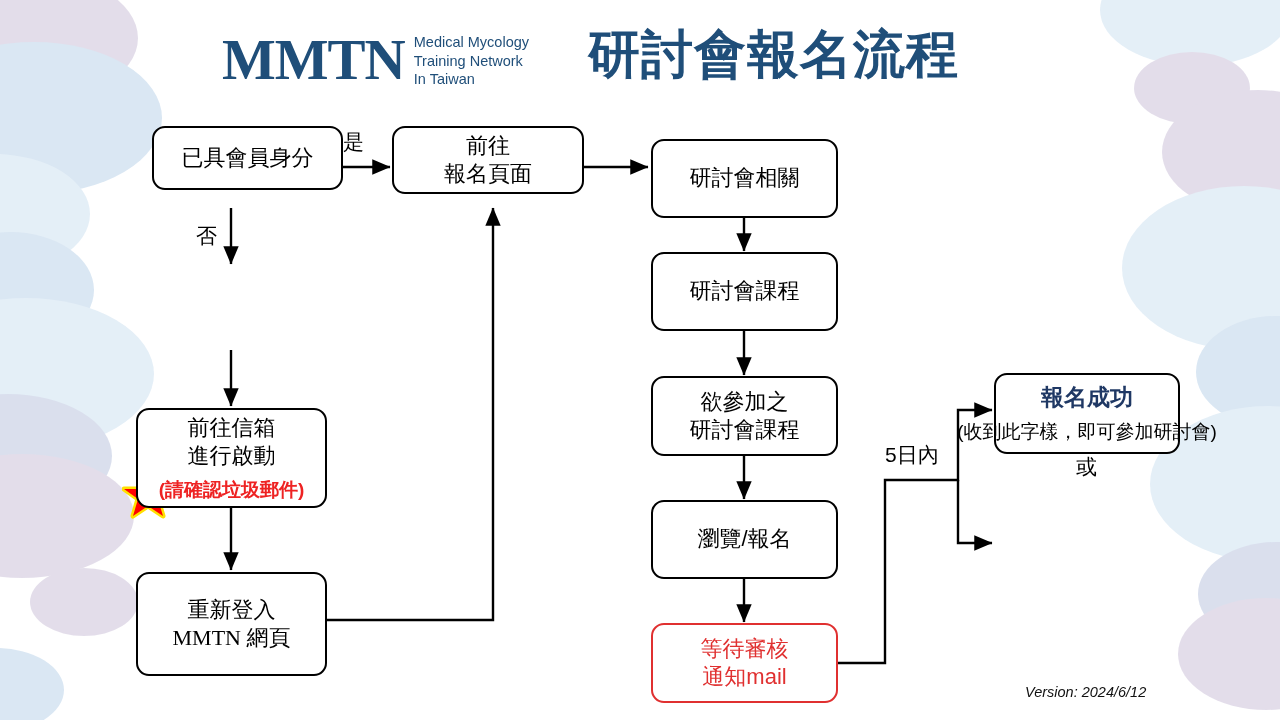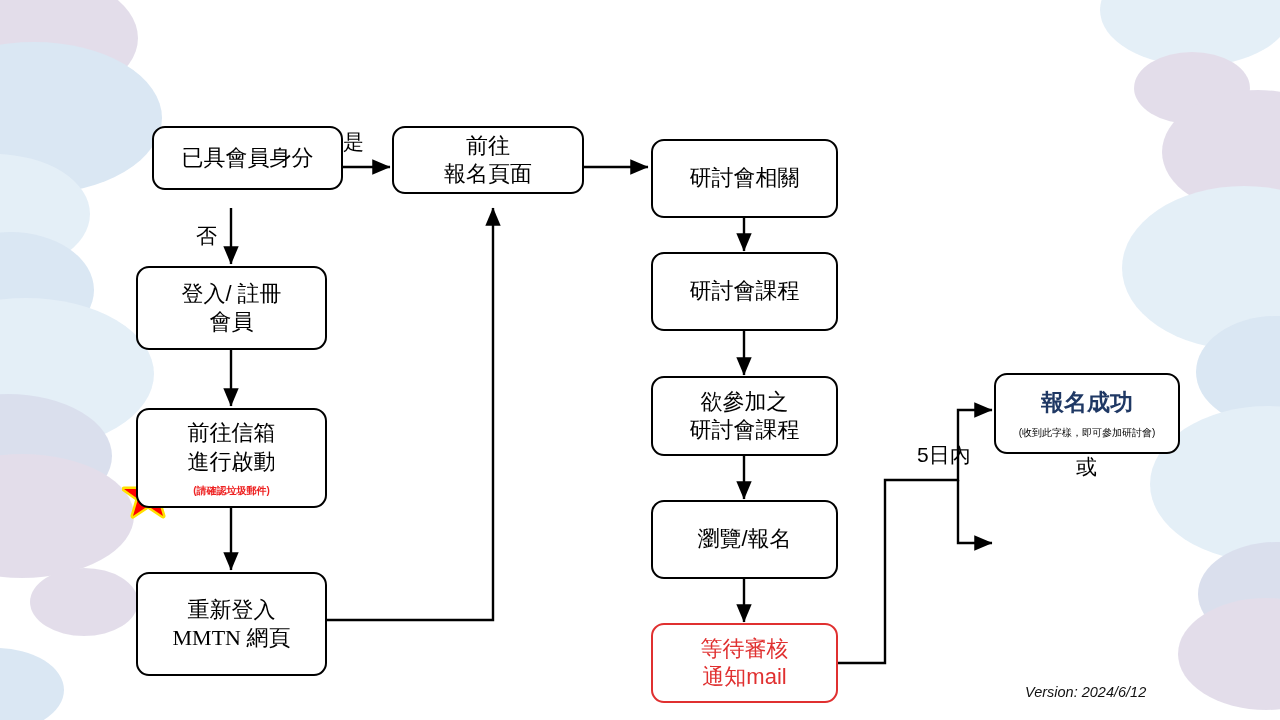--- a/index.html
+++ b/index.html
@@ -78,21 +78,21 @@
     justify-content: center;
     text-align: center;
     color: #000000;
     font-size: 22px;
     line-height: 1.28;
     font-family: "Liberation Sans", "DejaVu Sans", sans-serif;
   }
   .node .line { display: block; white-space: nowrap; }
   .node .note {
     display: block;
-    font-size: 10px;
+    font-size: 19px;
     line-height: 1.2;
     white-space: nowrap;
     margin-top: 9px;
   }
   .node.red {
     border-color: #e03030;
     color: #e03030;
   }
   .node.navy-title .line.hl {
     color: #1f3864;
@@ -154,20 +154,31 @@
       <ellipse cx="1192" cy="88" rx="58" ry="36" fill="#cdc3da"></ellipse>
       <ellipse cx="1258" cy="152" rx="96" ry="62" fill="#cdc3da"></ellipse>
       <ellipse cx="1244" cy="268" rx="122" ry="82" fill="#cfe2f1"></ellipse>
       <ellipse cx="1276" cy="372" rx="80" ry="56" fill="#bcd4ea"></ellipse>
       <ellipse cx="1268" cy="484" rx="118" ry="78" fill="#cfe2f1"></ellipse>
       <ellipse cx="1276" cy="594" rx="78" ry="52" fill="#bcc6e0"></ellipse>
       <ellipse cx="1266" cy="654" rx="88" ry="56" fill="#cdc3da"></ellipse>
     </g>
   </svg>
 
+  <div id="header">
+    <div id="logo-block">
+      <div id="logo-mark">MMTN</div>
+      <div id="logo-sub">
+        <div>Medical Mycology</div>
+        <div>Training Network</div>
+        <div>In Taiwan</div>
+      </div>
+    </div>
+    <div id="main-title">研討會報名流程</div>
+  </div>
 
   <svg id="wires" viewBox="0 0 1280 720">
     <defs>
       <marker id="ah" markerWidth="9" markerHeight="9" refX="7.4" refY="3.2" orient="auto" markerUnits="strokeWidth">
         <path d="M0,0 L7.6,3.2 L0,6.4 z" fill="#000000"></path>
       </marker>
     </defs>
     <g stroke="#000000" stroke-width="2.4" fill="none" marker-end="url(#ah)">
 
       <path d="M327,167 L390,167"></path>
@@ -207,24 +218,20 @@
 
   <div class="node" style="left:392px; top:126px; width:192px; height:68px;">
     <span class="line">前往</span>
     <span class="line">報名頁面</span>
   </div>
 
   <div class="node" style="left:651px; top:139px; width:187px; height:79px;">
     <span class="line">研討會相關</span>
   </div>
 
-  <div class="node" style="left:136px; top:266px; width:191px; height:84px;">
-    <span class="line">登入/ 註冊</span>
-    <span class="line">會員</span>
-  </div>
 
   <div class="node" style="left:651px; top:252px; width:187px; height:79px;">
     <span class="line">研討會課程</span>
   </div>
 
   <div class="node" style="left:136px; top:408px; width:191px; height:100px;">
     <span class="line">前往信箱</span>
     <span class="line">進行啟動</span>
     <span class="note note-red">(請確認垃圾郵件)</span>
   </div>
@@ -249,18 +256,18 @@
     <span class="line">MMTN 網頁</span>
   </div>
 
   <div class="node red" style="left:651px; top:623px; width:187px; height:80px;">
     <span class="line">等待審核</span>
     <span class="line">通知mail</span>
   </div>
 
   <div class="edge-label" style="left:343px; top:128px;">是</div>
   <div class="edge-label" style="left:196px; top:222px;">否</div>
-  <div class="edge-label" style="left:885px; top:441px;margin-left:32px;">5日內</div>
+  <div class="edge-label" style="left:885px; top:441px;">5日內</div>
   <div class="edge-label" style="left:1076px; top:453px;">或</div>
 
   <div id="version">Version: 2024/6/12</div>
 
 </div>
 
 </body></html>

